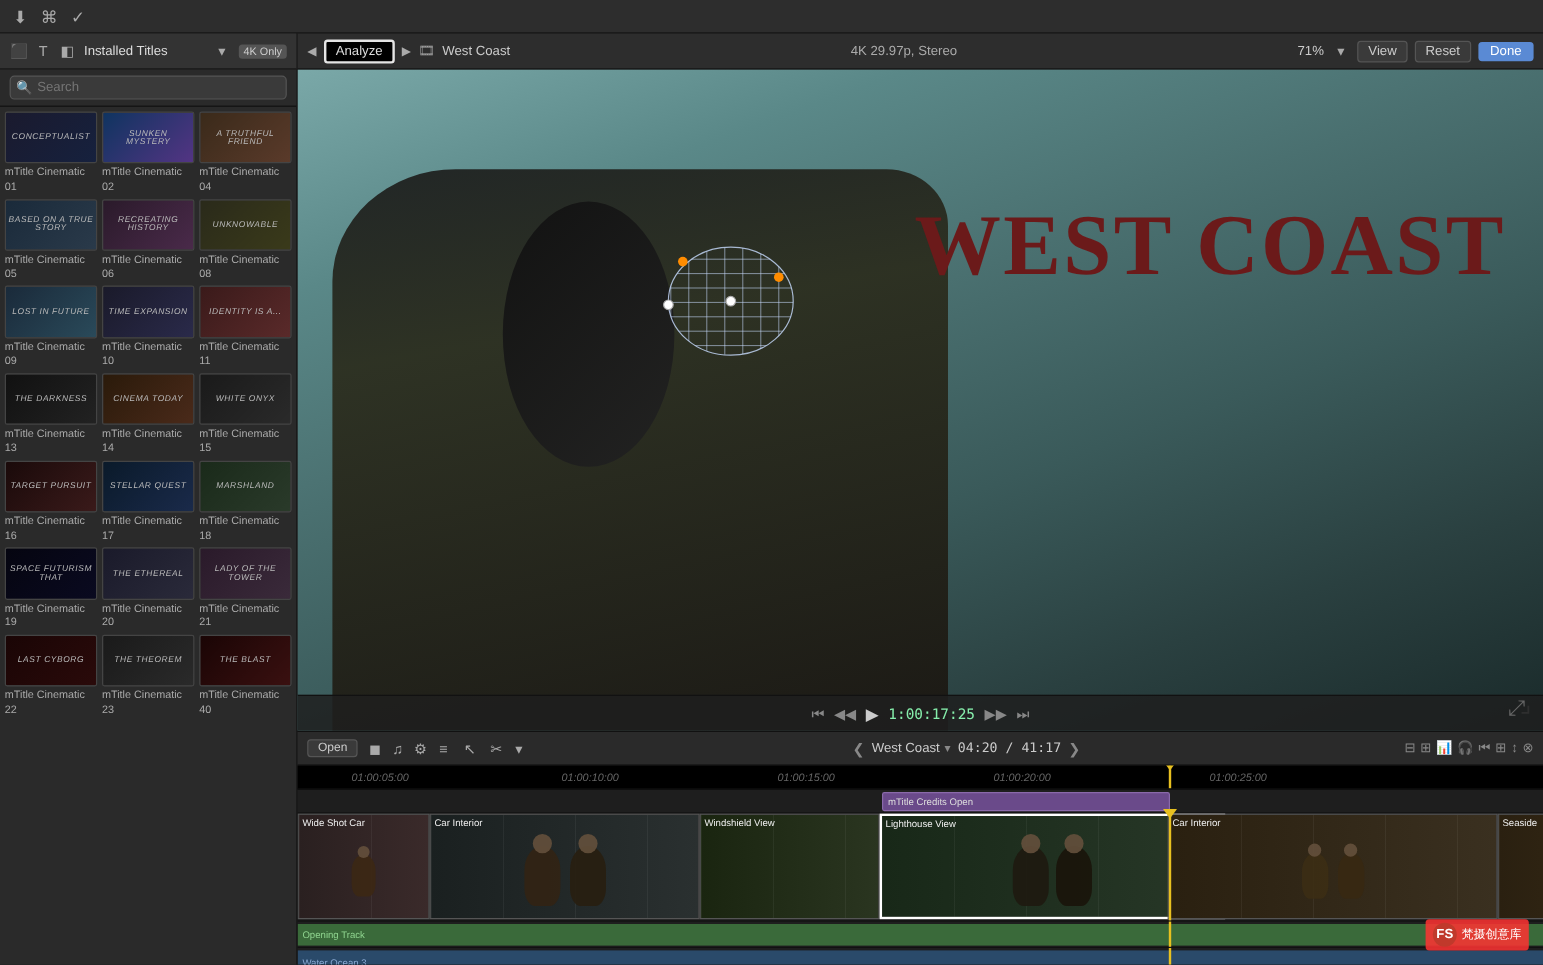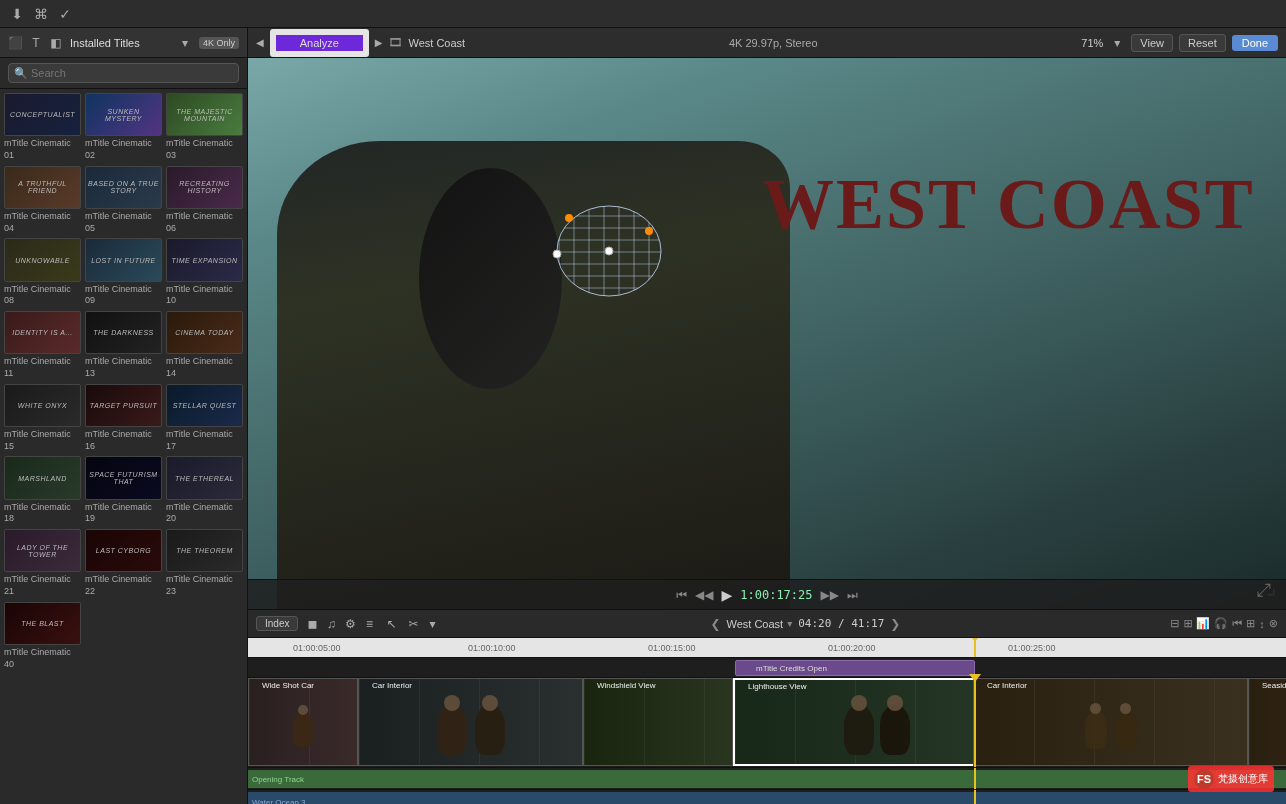--- a/index.html
+++ b/index.html
@@ -190,25 +190,25 @@
       background: #2d2d2d;
       border-bottom: 1px solid #111;
       display: flex;
       align-items: center;
       justify-content: space-between;
       padding: 0 8px;
     }
     .viewer-header-left { display: flex; align-items: center; gap: 6px; }
     .viewer-header-right { display: flex; align-items: center; gap: 6px; }
     .analyze-btn {
-      background: #6d28d9;
+      background: #000000;
       color: #ddd;
-      border: 6px solid #e5e5e5;
+      border: 2px solid #e5e5e5;
       border-radius: 3px;
-      padding: 2px 24px;
+      padding: 2px 8px;
       font-size: 11px;
       cursor: pointer;
     }
     .triangle-icon { color: #aaa; font-size: 10px; }
     .viewer-title { font-size: 11px; color: #ccc; display: flex; align-items: center; gap: 4px; }
     .film-icon { color: #aaa; }
     .zoom-display { font-size: 11px; color: #ccc; }
     .view-btn {
       background: #3a3a3a;
       color: #ccc;
@@ -329,26 +329,27 @@
       gap: 4px;
       font-size: 11px;
       color: #ccc;
     }
     .timecode-display { font-size: 11px; color: #ccc; font-family: monospace; }
     .nav-arrow { color: #888; cursor: pointer; font-size: 12px; }
     .tl-icon { color: #888; font-size: 11px; cursor: pointer; }
 
     .timeline-ruler {
       height: 20px;
-      background: #e5e5e5;
+      background: #000000;
       border-bottom: 1px solid #111;
       display: flex;
       align-items: center;
       position: relative;
       overflow: hidden;
+      font-style: italic;
     }
     .ruler-track {
       width: 100%;
       height: 100%;
       display: flex;
       align-items: center;
       padding-left: 4px;
       gap: 0;
       position: relative;
     }
@@ -375,36 +376,36 @@
     
     .mtitle-clip {
       position: absolute;
       top: 2px;
       height: 16px;
       background: #6a4a8a;
       border: 1px solid #8a6aaa;
       border-radius: 2px;
       display: flex;
       align-items: center;
-      padding: 0 20px;
+      padding: 0 4px;
       font-size: 8px;
       color: #ddd;
       white-space: nowrap;
       overflow: hidden;
     }
 
     
     .video-clip {
       height: 88px;
       position: absolute;
       border: 1px solid #555;
       overflow: hidden;
       display: flex;
       align-items: flex-start;
-      padding: 2px 13px;
+      padding: 2px 3px;
     }
     .video-clip-label {
       font-size: 8px;
       color: #eee;
       white-space: nowrap;
       z-index: 2;
       position: relative;
     }
 
     .clip-wide-car { background: linear-gradient(90deg, #2a2020, #3a2a2a); left: 0; width: 110px; }
@@ -588,26 +589,20 @@
           <div class="title-thumb thumb-conceptualist">
             <span class="title-thumb-text">CONCEPTUALIST</span>
           </div>
           <span class="title-label">mTitle Cinematic 01</span>
         </div>
         <div class="title-item">
           <div class="title-thumb thumb-sunken">
             <span class="title-thumb-text">SUNKEN MYSTERY</span>
           </div>
           <span class="title-label">mTitle Cinematic 02</span>
-        </div>
-        <div class="title-item">
-          <div class="title-thumb thumb-majestic">
-            <span class="title-thumb-text">THE MAJESTIC MOUNTAIN</span>
-          </div>
-          <span class="title-label">mTitle Cinematic 03</span>
         </div>
         <div class="title-item">
           <div class="title-thumb thumb-truthful">
             <span class="title-thumb-text">A TRUTHFUL FRIEND</span>
           </div>
           <span class="title-label">mTitle Cinematic 04</span>
         </div>
         <div class="title-item">
           <div class="title-thumb thumb-based">
             <span class="title-thumb-text">BASED ON A TRUE STORY</span>
@@ -796,21 +791,21 @@
         <span class="timecode">1:00:17:25</span>
         <span class="playback-icon">▶▶</span>
         <span class="playback-icon">⏭</span>
         <span style="position:absolute;right:15px;bottom:8px;color:#666;font-size:18px;">⤢</span>
       </div>
     </div>
 
     <div class="timeline-section">
 
       <div class="timeline-toolbar">
-        <button class="index-btn">Index</button>
+        <button class="index-btn">Open</button>
         <div style="display:flex;gap:3px;">
           <span class="icon-sm">◼</span>
           <span class="icon-sm">♫</span>
           <span class="icon-sm">⚙</span>
           <span class="icon-sm">≡</span>
         </div>
         <span class="icon-sm">↖</span>
         <div style="display:flex;gap:3px;">
           <span class="icon-sm">✂</span>
           <span class="icon-sm">▾</span>

